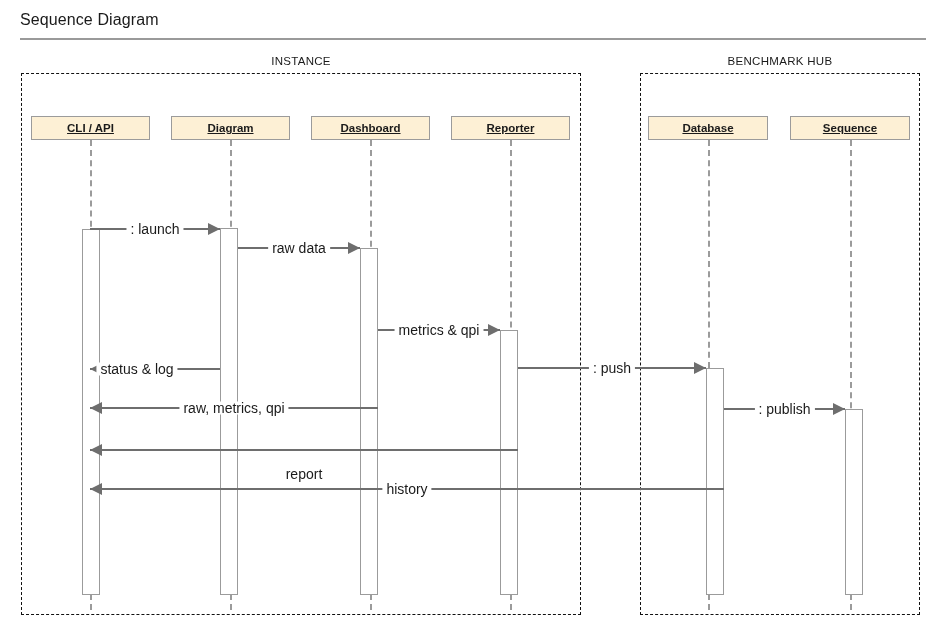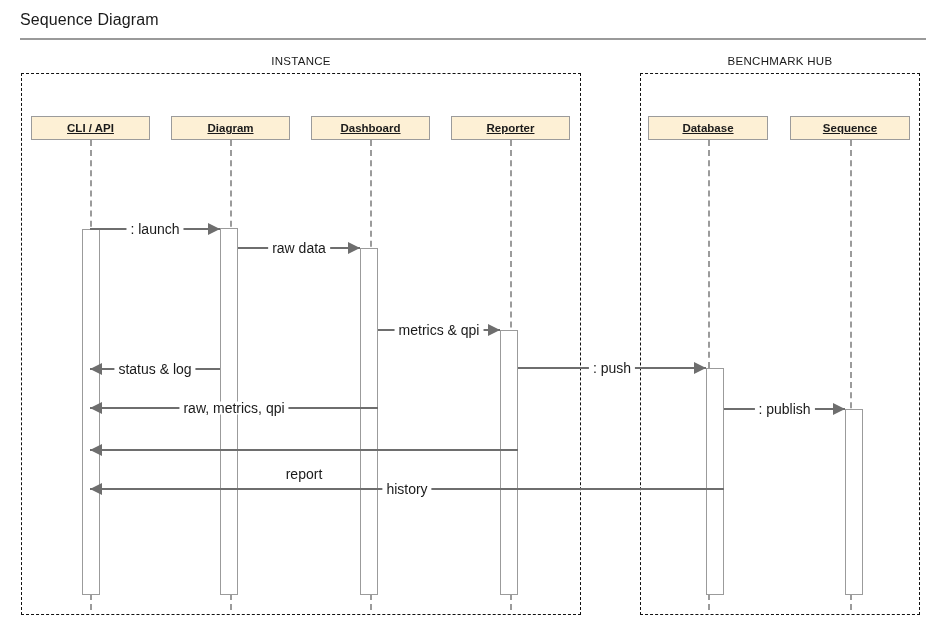--- a/index.html
+++ b/index.html
@@ -151,21 +151,21 @@
       <div class="arrowhead right" style="top: 223px; left: 208px;"></div>
       <div class="msg-label" style="left: 155px; top: 229px;">: launch</div>
       <div class="msg" style="left: 238px; top: 247px; width: 122px;"></div>
       <div class="arrowhead right" style="top: 242px; left: 348px;"></div>
       <div class="msg-label" style="left: 299px; top: 248px;">raw data</div>
       <div class="msg" style="left: 378px; top: 329px; width: 122px;"></div>
       <div class="arrowhead right" style="top: 324px; left: 488px;"></div>
       <div class="msg-label" style="left: 439px; top: 330px;">metrics &amp; qpi</div>
       <div class="msg" style="left: 90px; top: 368px; width: 130px;"></div>
       <div class="arrowhead left" style="top: 363px; left: 90px;"></div>
-      <div class="msg-label" style="left: 155px; top: 369px;">status &amp; log</div>
+      <div class="msg-label" style="left: 137px; top: 369px;">status &amp; log</div>
       <div class="msg" style="left: 518px; top: 367px; width: 188px;"></div>
       <div class="arrowhead right" style="top: 362px; left: 694px;"></div>
       <div class="msg-label" style="left: 612px; top: 368px;">: push</div>
       <div class="msg" style="left: 90px; top: 407px; width: 288px;"></div>
       <div class="arrowhead left" style="top: 402px; left: 90px;"></div>
       <div class="msg-label" style="left: 234px; top: 408px;">raw, metrics, qpi</div>
       <div class="msg" style="left: 724px; top: 408px; width: 121px;"></div>
       <div class="arrowhead right" style="top: 403px; left: 833px;"></div>
       <div class="msg-label" style="left: 784.5px; top: 409px;">: publish</div>
       <div class="msg" style="left: 90px; top: 449px; width: 428px;"></div>

